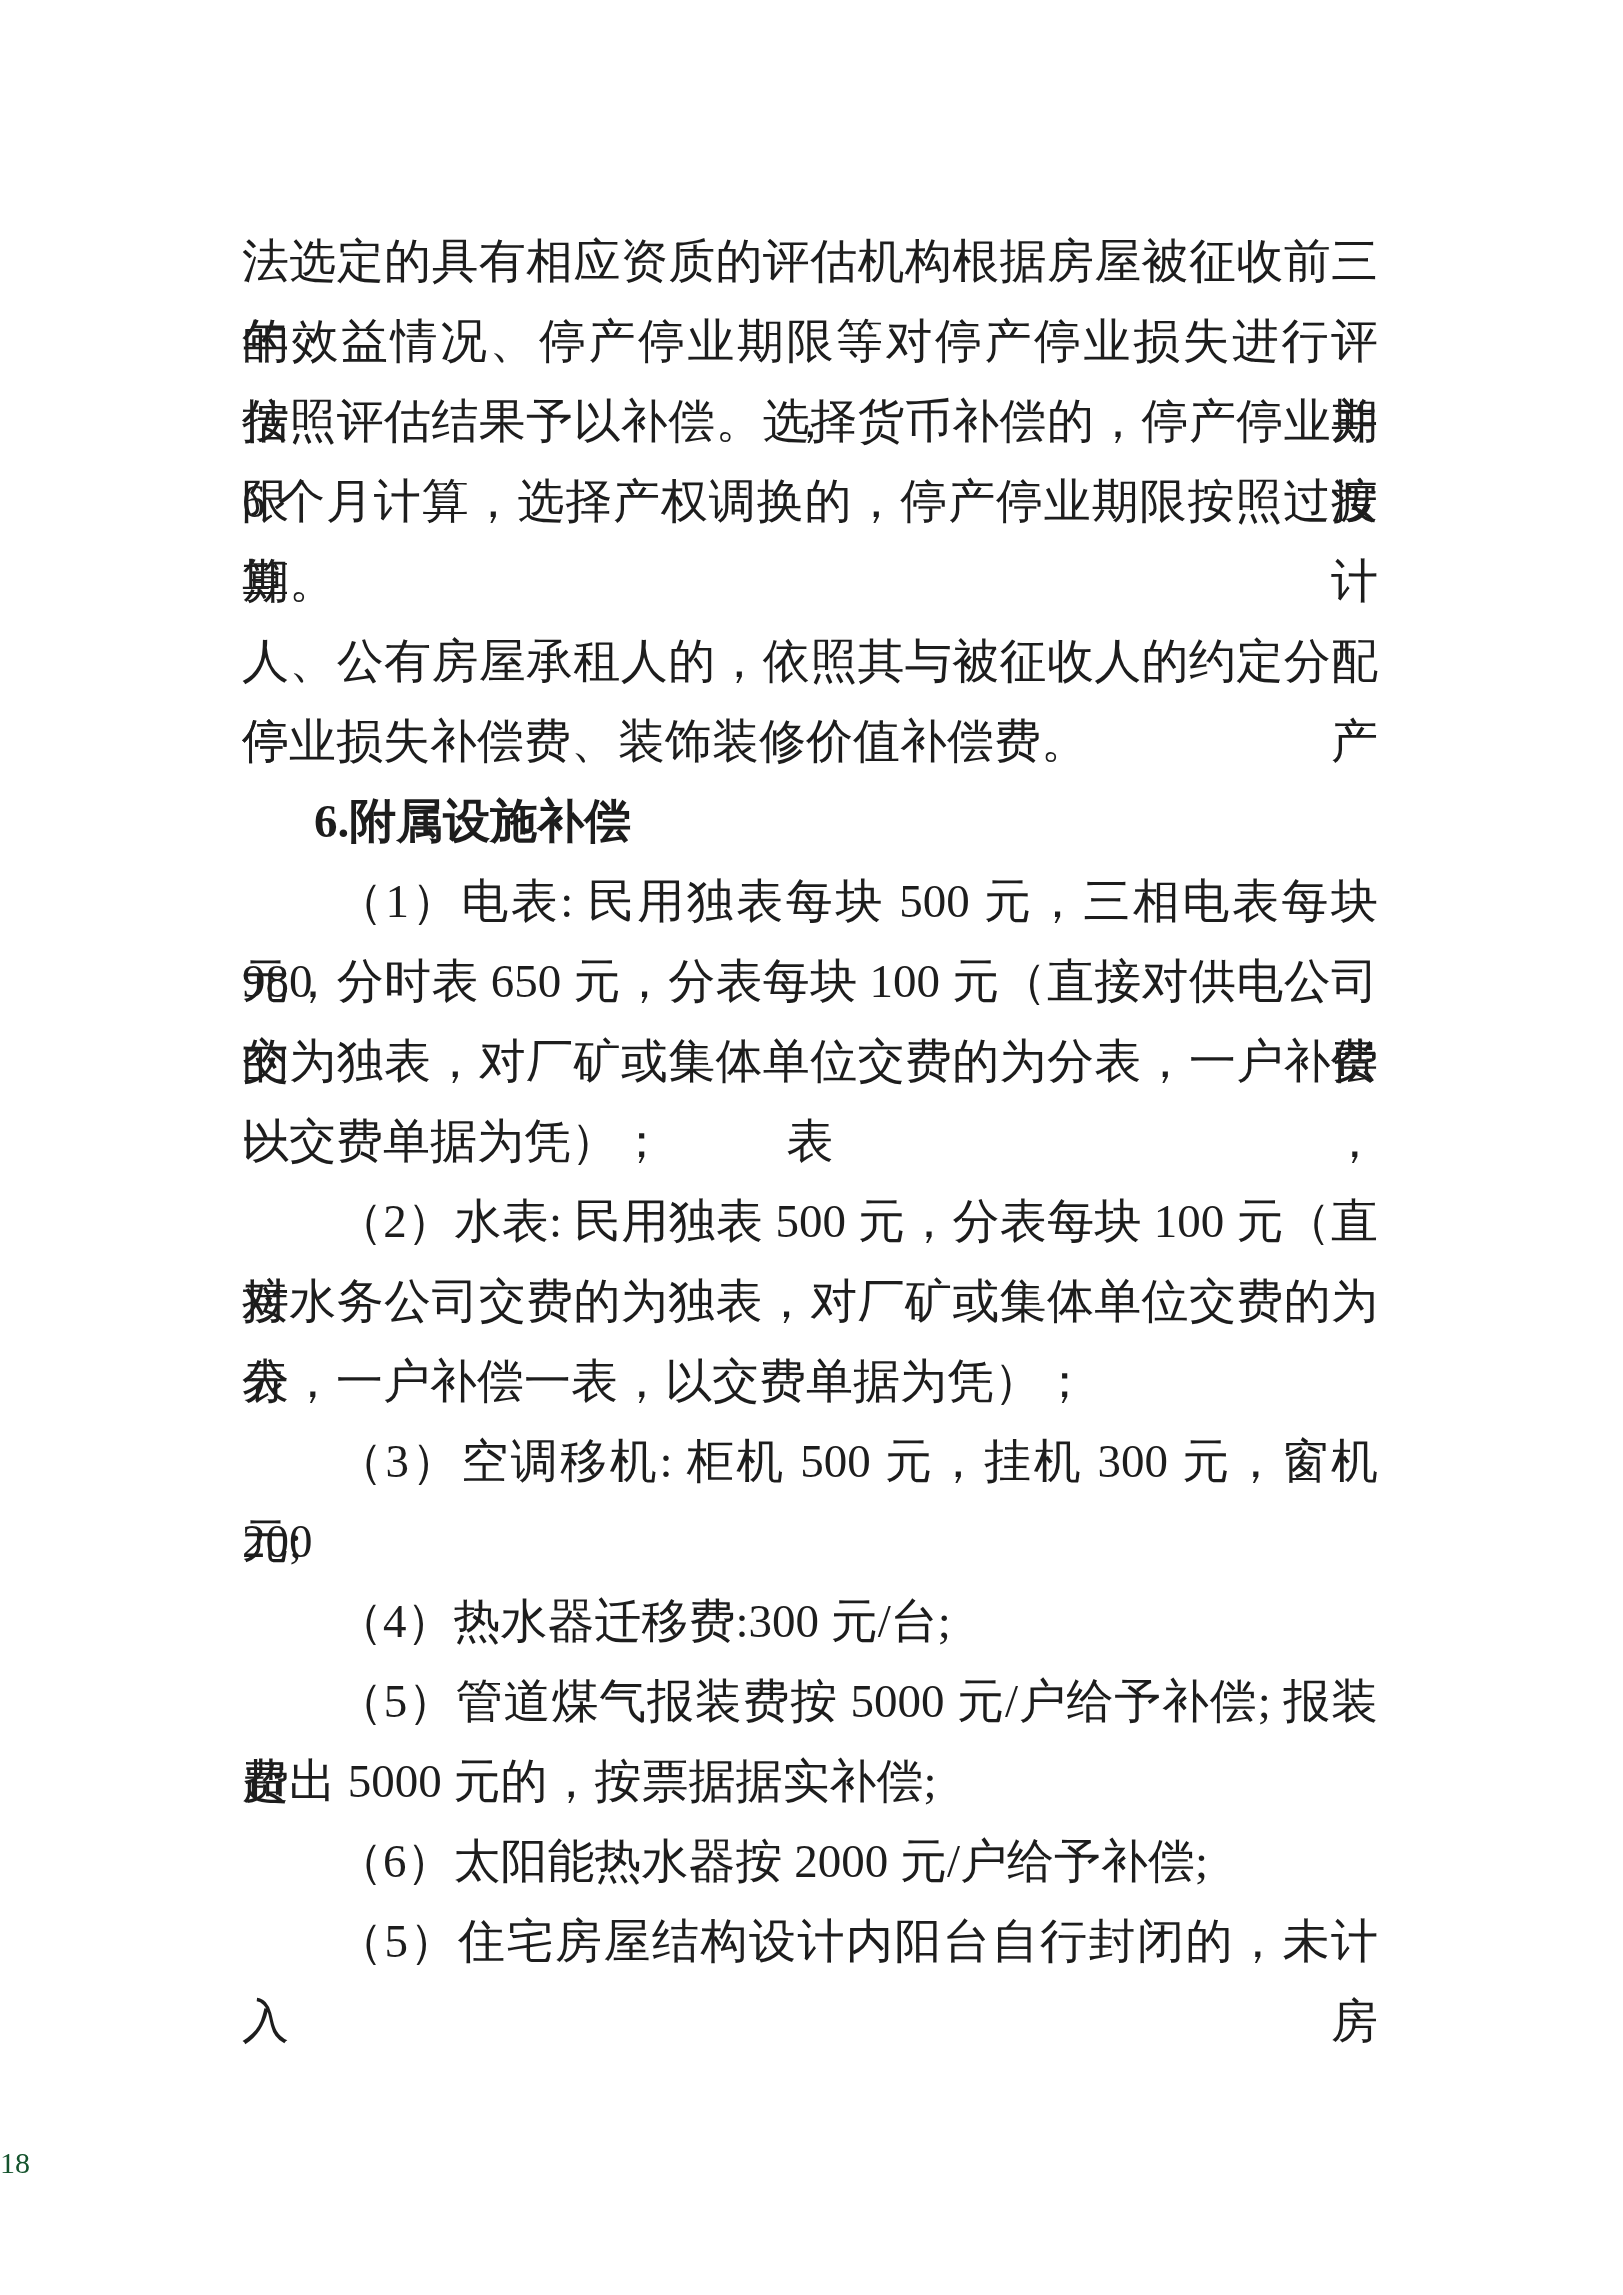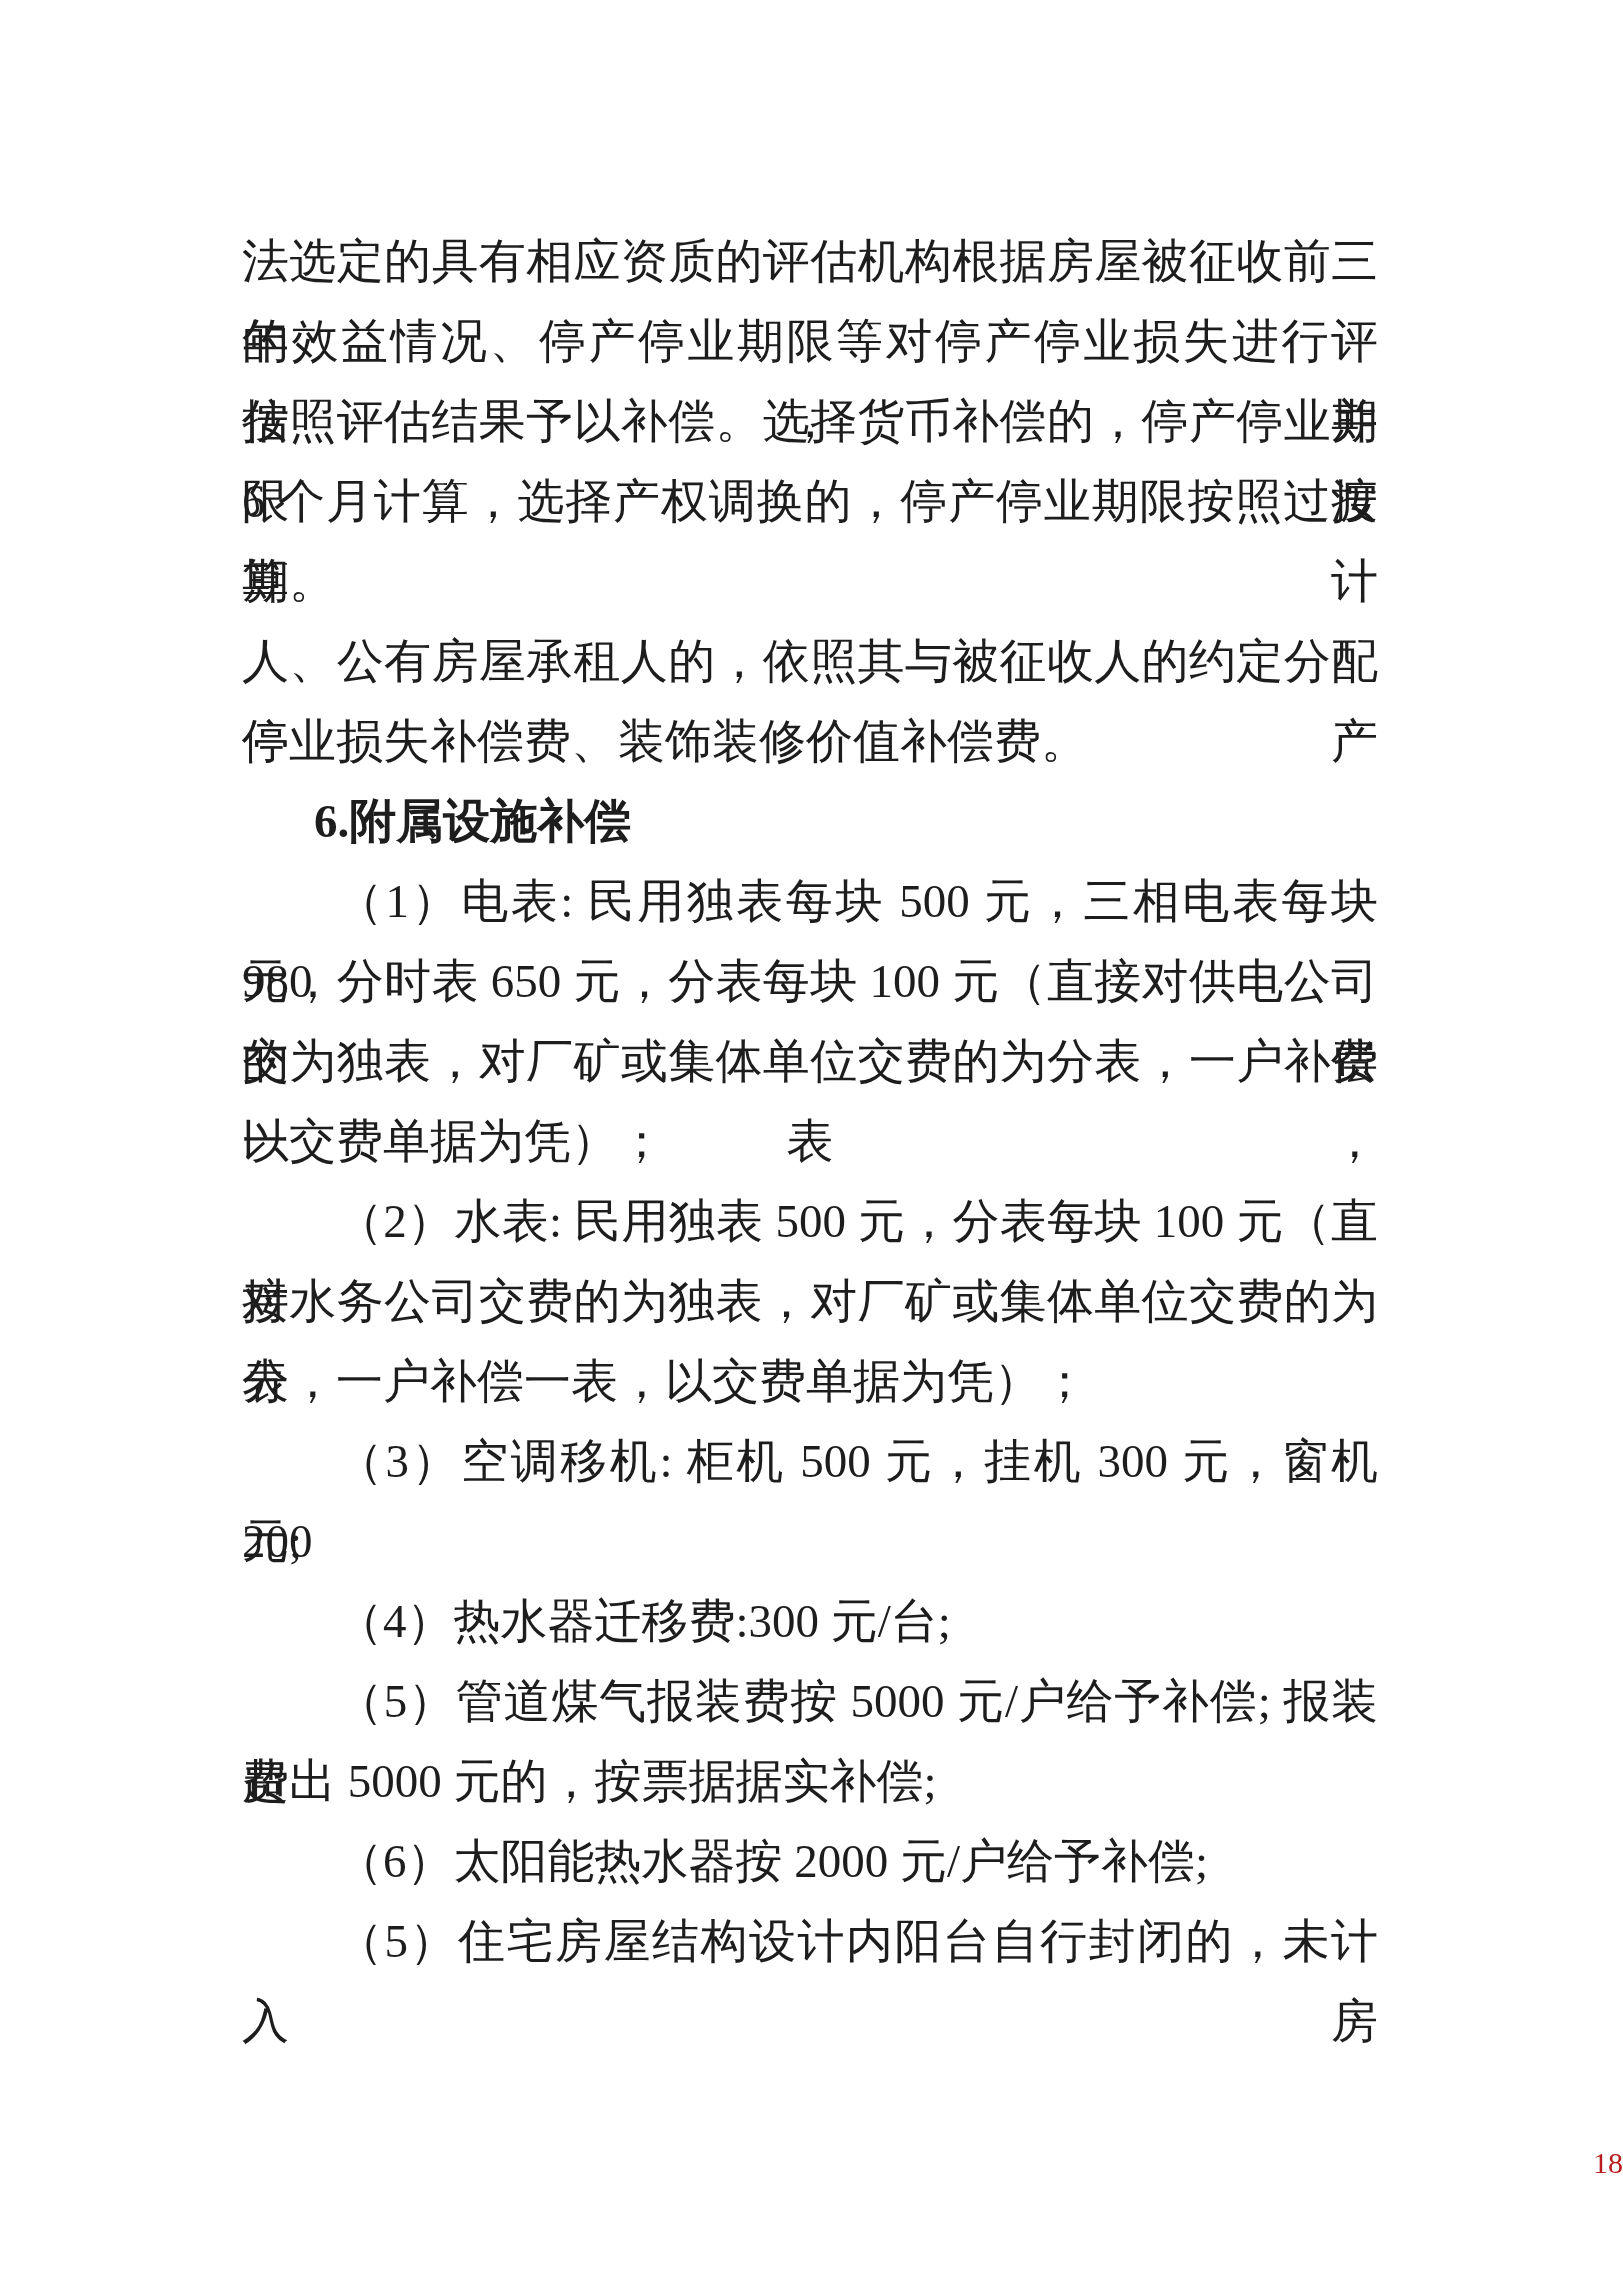--- a/index.html
+++ b/index.html
@@ -39,24 +39,24 @@
   }
   .line.b {
     font-weight: 700;
     text-indent: 72px;
   }
   .page-number {
     position: absolute;
     left: 0;
     top: 2115px;
     width: 100%;
-    text-align: right;
+    text-align: left;
     font-size: 30px;
     line-height: 37px;
-    color: #b91c1c;
+    color: #14532d;
   }
   .scan-band {
     position: absolute;
     left: 9.8px;
     right: 9.8px;
     top: 2284px;
     height: 3.9px;
     background: repeating-linear-gradient(
       90deg,
       #c9c9c9 0px, #c9c9c9 203px,

